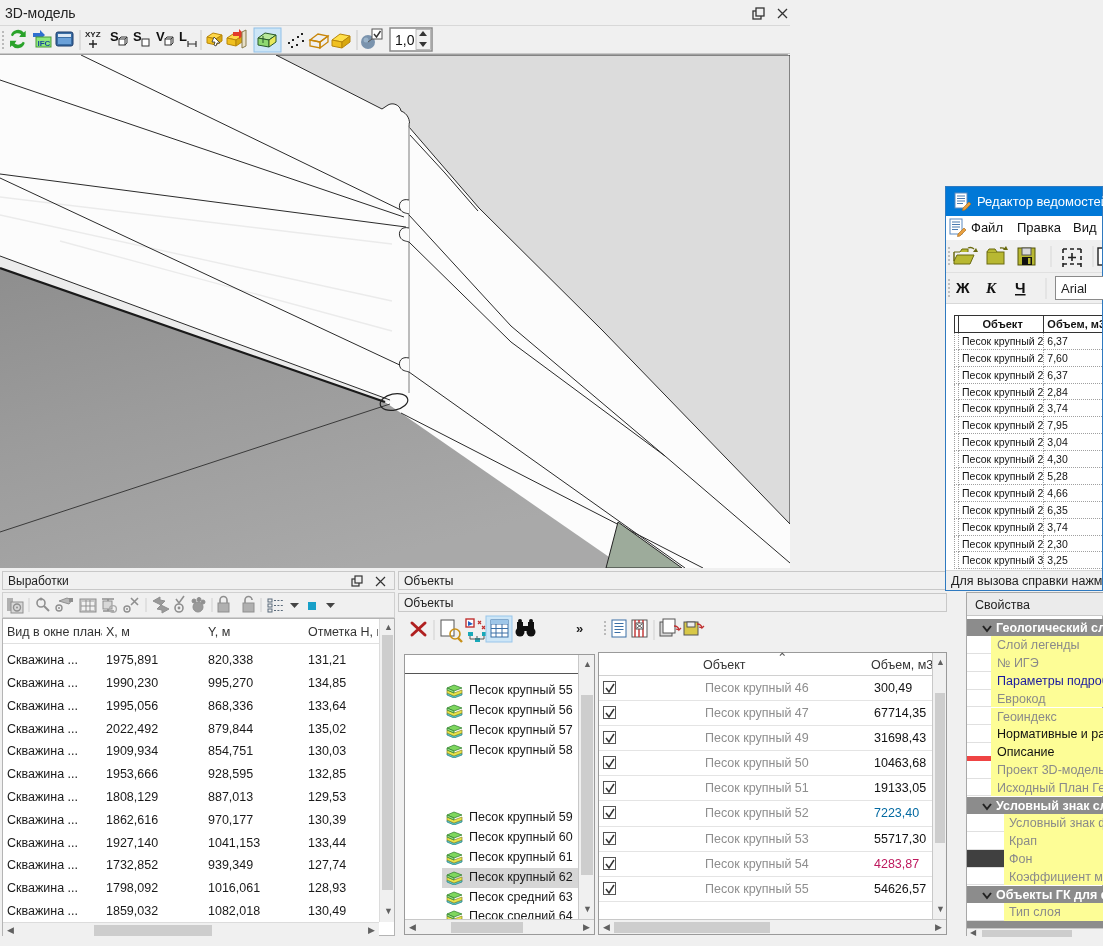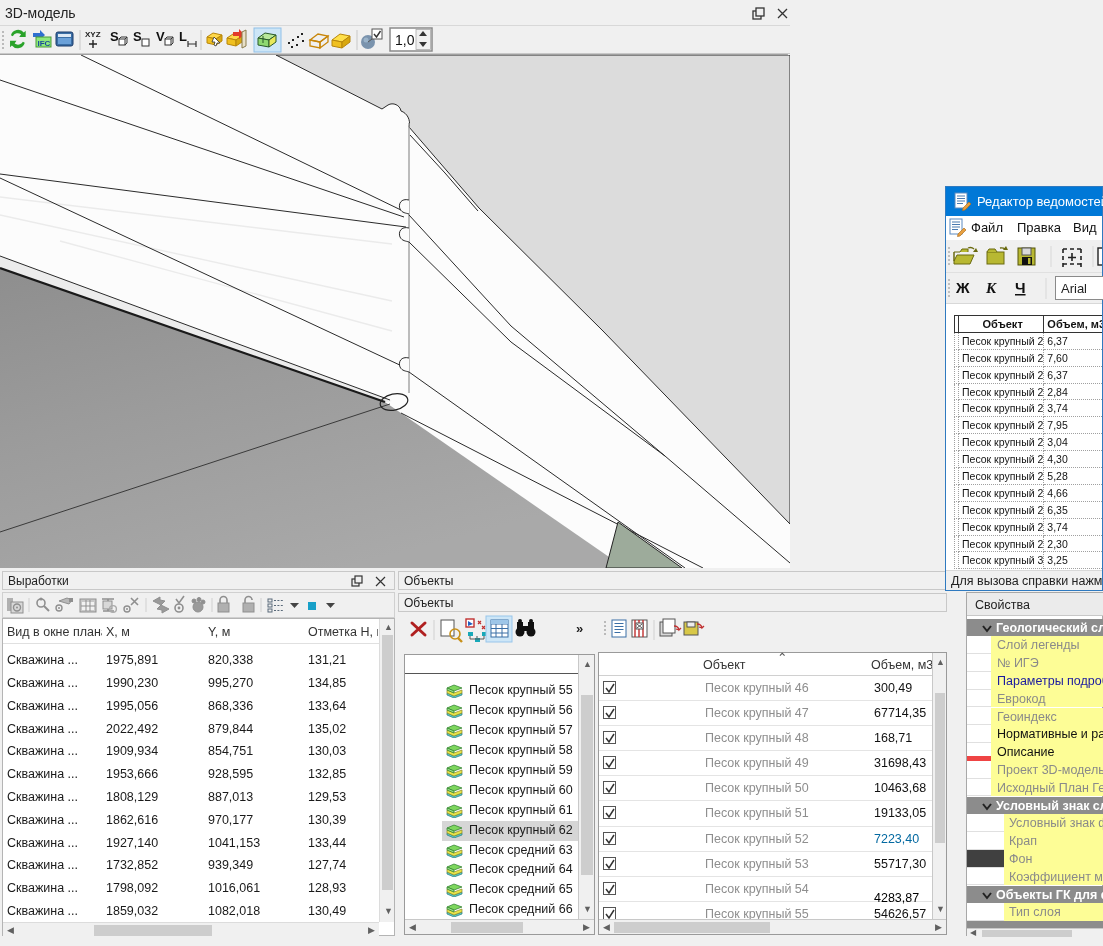--- a/index.html
+++ b/index.html
@@ -499,21 +499,21 @@
           </div>
 <div style="position:relative;height:19.95px;">
             <svg width="17" height="14" viewBox="0 0 17 14" style="position:absolute;left:41px;top:3px">
               <polygon points="1,9 8,12 16,9 16,11 8,14 1,11" fill="#58c8c8" stroke="#2a7a7a" stroke-width="0.7"></polygon>
               <polygon points="1,6 8,9 16,6 16,9 8,12 1,9" fill="#e8e44a" stroke="#8a8a2a" stroke-width="0.7"></polygon>
               <polygon points="1,4 8,1 16,4 8,7" fill="#7ed65e" stroke="#2a7a2a" stroke-width="0.7"></polygon>
               <polygon points="1,4 8,7 8,9 1,6" fill="#a0e88a" stroke="#2a7a2a" stroke-width="0.7"></polygon>
             </svg>
             <span style="position:absolute;left:64px;top:2px">Песок крупный 58</span>
           </div>
-<div style="position:relative;height:19.95px;">
+<div style="position:relative;height:19.95px;margin-top:47px;">
             <svg width="17" height="14" viewBox="0 0 17 14" style="position:absolute;left:41px;top:3px">
               <polygon points="1,9 8,12 16,9 16,11 8,14 1,11" fill="#58c8c8" stroke="#2a7a7a" stroke-width="0.7"></polygon>
               <polygon points="1,6 8,9 16,6 16,9 8,12 1,9" fill="#e8e44a" stroke="#8a8a2a" stroke-width="0.7"></polygon>
               <polygon points="1,4 8,1 16,4 8,7" fill="#7ed65e" stroke="#2a7a2a" stroke-width="0.7"></polygon>
               <polygon points="1,4 8,7 8,9 1,6" fill="#a0e88a" stroke="#2a7a2a" stroke-width="0.7"></polygon>
             </svg>
             <span style="position:absolute;left:64px;top:2px">Песок крупный 59</span>
           </div>
 <div style="position:relative;height:19.95px;text-align:right;">
             <svg width="17" height="14" viewBox="0 0 17 14" style="position:absolute;left:41px;top:3px">
@@ -611,70 +611,62 @@
               <path d="M2,6 l3,4 5,-8" fill="none" stroke="#333" stroke-width="1.5"></path>
             </svg>
 <span style="position:absolute;left:106px;top:5px;color:#8e8e8e">Песок крупный 47</span>
 <span style="position:absolute;left:275px;top:5px;color:#111">67714,35</span>
           </div>
 <div style="position:relative;height:25.1px;border-bottom:1px solid #e4e4e4">
 <span style="position:absolute;left:4px;top:5px;width:13px;height:13px;border:1px solid #555;background:#fff"></span>
 <svg style="position:absolute;left:5px;top:6px" width="12" height="12" viewBox="0 0 12 12">
               <path d="M2,6 l3,4 5,-8" fill="none" stroke="#333" stroke-width="1.5"></path>
             </svg>
-<span style="position:absolute;left:106px;top:5px;color:#8e8e8e">Песок крупный 48</span>
-<span style="position:absolute;left:275px;top:5px;color:#111">168,71</span>
+<span style="position:absolute;left:106px;top:5px;color:#8e8e8e">Песок крупный 49</span>
+<span style="position:absolute;left:275px;top:5px;color:#111">31698,43</span>
           </div>
 <div style="position:relative;height:25.1px;border-bottom:1px solid #e4e4e4">
 <span style="position:absolute;left:4px;top:5px;width:13px;height:13px;border:1px solid #555;background:#fff"></span>
 <svg style="position:absolute;left:5px;top:6px" width="12" height="12" viewBox="0 0 12 12">
               <path d="M2,6 l3,4 5,-8" fill="none" stroke="#333" stroke-width="1.5"></path>
             </svg>
-<span style="position:absolute;left:106px;top:5px;color:#8e8e8e">Песок крупный 49</span>
-<span style="position:absolute;left:275px;top:5px;color:#111">31698,43</span>
+<span style="position:absolute;left:106px;top:5px;color:#8e8e8e">Песок крупный 50</span>
+<span style="position:absolute;left:275px;top:5px;color:#111">10463,68</span>
           </div>
 <div style="position:relative;height:25.1px;border-bottom:1px solid #e4e4e4">
 <span style="position:absolute;left:4px;top:5px;width:13px;height:13px;border:1px solid #555;background:#fff"></span>
 <svg style="position:absolute;left:5px;top:6px" width="12" height="12" viewBox="0 0 12 12">
               <path d="M2,6 l3,4 5,-8" fill="none" stroke="#333" stroke-width="1.5"></path>
             </svg>
-<span style="position:absolute;left:106px;top:5px;color:#8e8e8e">Песок крупный 50</span>
-<span style="position:absolute;left:275px;top:5px;color:#111">10463,68</span>
+<span style="position:absolute;left:106px;top:5px;color:#8e8e8e">Песок крупный 51</span>
+<span style="position:absolute;left:275px;top:5px;color:#111">19133,05</span>
           </div>
 <div style="position:relative;height:25.1px;border-bottom:1px solid #e4e4e4">
 <span style="position:absolute;left:4px;top:5px;width:13px;height:13px;border:1px solid #555;background:#fff"></span>
 <svg style="position:absolute;left:5px;top:6px" width="12" height="12" viewBox="0 0 12 12">
               <path d="M2,6 l3,4 5,-8" fill="none" stroke="#333" stroke-width="1.5"></path>
             </svg>
-<span style="position:absolute;left:106px;top:5px;color:#8e8e8e">Песок крупный 51</span>
-<span style="position:absolute;left:275px;top:5px;color:#111">19133,05</span>
+<span style="position:absolute;left:106px;top:5px;color:#8e8e8e">Песок крупный 52</span>
+<span style="position:absolute;left:275px;top:5px;color:#0369a1">7223,40</span>
           </div>
 <div style="position:relative;height:25.1px;border-bottom:1px solid #e4e4e4">
 <span style="position:absolute;left:4px;top:5px;width:13px;height:13px;border:1px solid #555;background:#fff"></span>
 <svg style="position:absolute;left:5px;top:6px" width="12" height="12" viewBox="0 0 12 12">
               <path d="M2,6 l3,4 5,-8" fill="none" stroke="#333" stroke-width="1.5"></path>
             </svg>
-<span style="position:absolute;left:106px;top:5px;color:#8e8e8e">Песок крупный 52</span>
-<span style="position:absolute;left:275px;top:5px;color:#0369a1">7223,40</span>
+<span style="position:absolute;left:106px;top:5px;color:#8e8e8e">Песок крупный 53</span>
+<span style="position:absolute;left:275px;top:5px;color:#111">55717,30</span>
           </div>
 <div style="position:relative;height:25.1px;border-bottom:1px solid #e4e4e4">
 <span style="position:absolute;left:4px;top:5px;width:13px;height:13px;border:1px solid #555;background:#fff"></span>
 <svg style="position:absolute;left:5px;top:6px" width="12" height="12" viewBox="0 0 12 12">
               <path d="M2,6 l3,4 5,-8" fill="none" stroke="#333" stroke-width="1.5"></path>
             </svg>
-<span style="position:absolute;left:106px;top:5px;color:#8e8e8e">Песок крупный 53</span>
-<span style="position:absolute;left:275px;top:5px;color:#111">55717,30</span>
-          </div>
-<div style="position:relative;height:25.1px;border-bottom:1px solid #e4e4e4">
-<span style="position:absolute;left:4px;top:5px;width:13px;height:13px;border:1px solid #555;background:#fff"></span>
-<svg style="position:absolute;left:5px;top:6px" width="12" height="12" viewBox="0 0 12 12">
-              <path d="M2,6 l3,4 5,-8" fill="none" stroke="#333" stroke-width="1.5"></path>
-            </svg>
 <span style="position:absolute;left:106px;top:5px;color:#8e8e8e">Песок крупный 54</span>
-<span style="position:absolute;left:275px;top:14px;color:#000000">4283,87</span>
+<span style="position:absolute;left:275px;top:5px;color:#be185d">4283,87</span>
           </div>
 <div style="position:relative;height:25.1px;border-bottom:1px solid #e4e4e4">
 <span style="position:absolute;left:4px;top:5px;width:13px;height:13px;border:1px solid #555;background:#fff"></span>
 <svg style="position:absolute;left:5px;top:6px" width="12" height="12" viewBox="0 0 12 12">
               <path d="M2,6 l3,4 5,-8" fill="none" stroke="#333" stroke-width="1.5"></path>
             </svg>
 <span style="position:absolute;left:106px;top:5px;color:#8e8e8e">Песок крупный 55</span>
 <span style="position:absolute;left:275px;top:5px;color:#111">54626,57</span>
           </div>
         </div>

